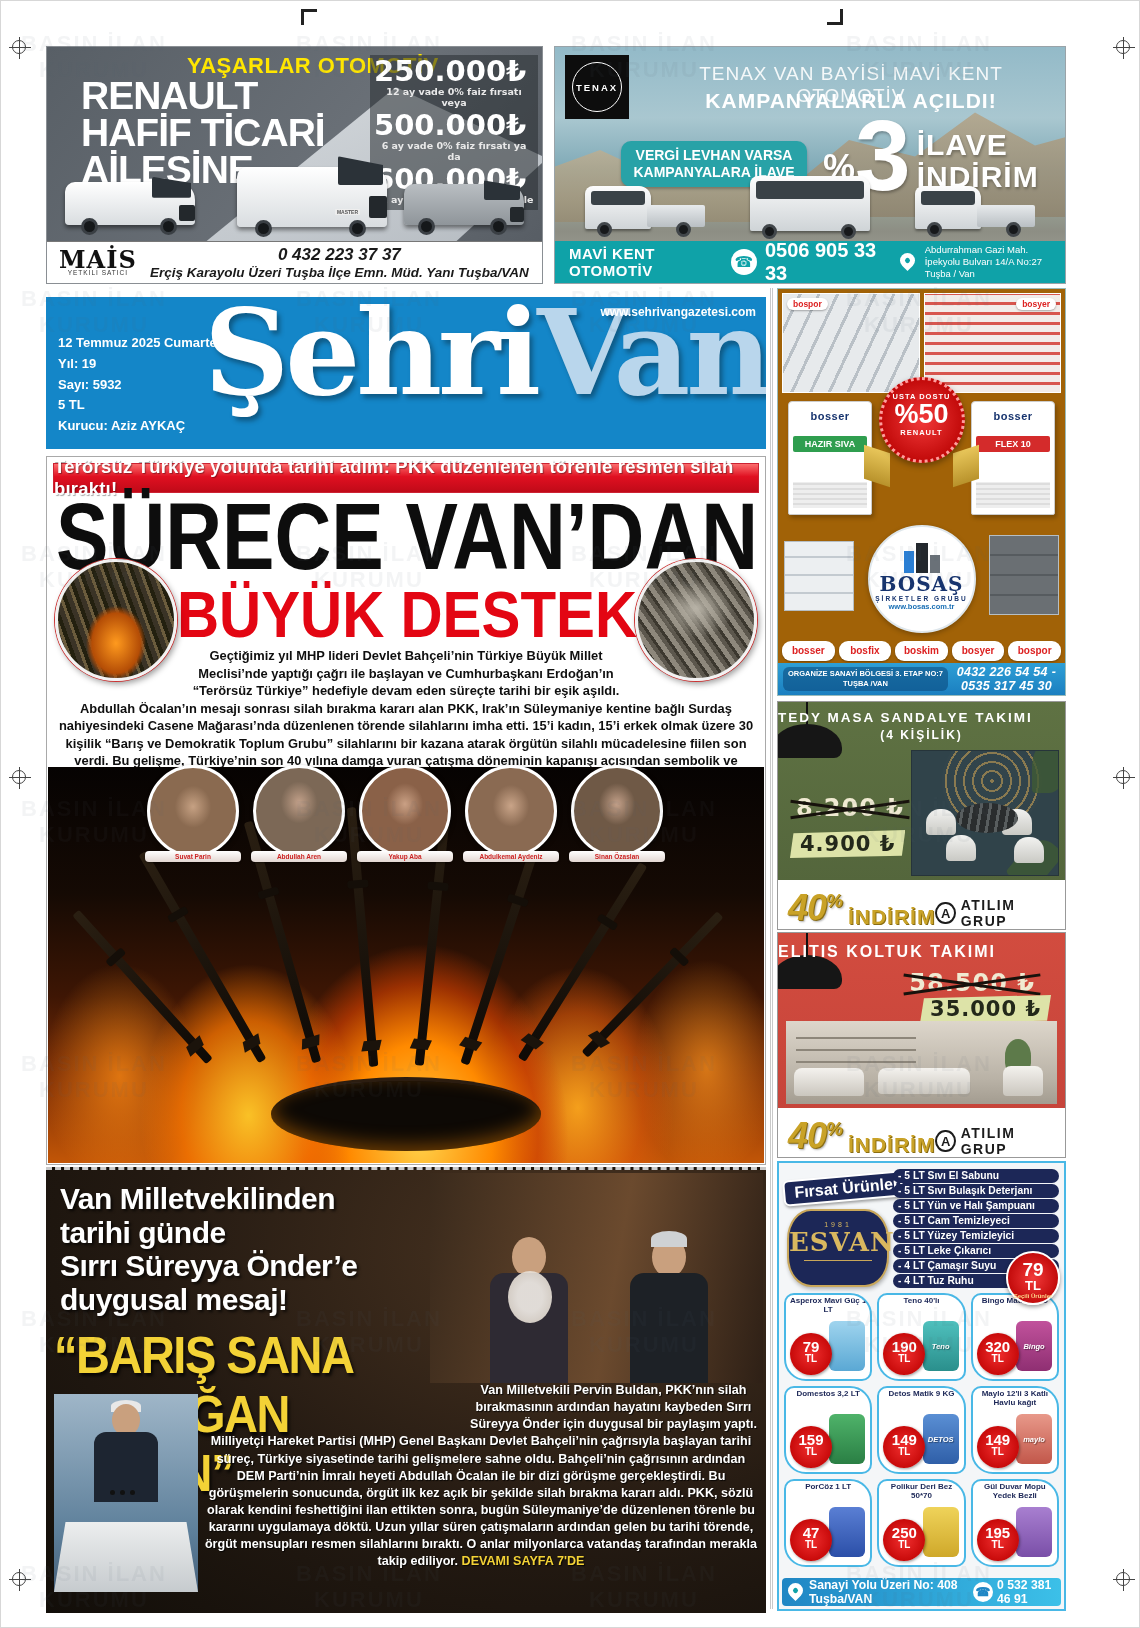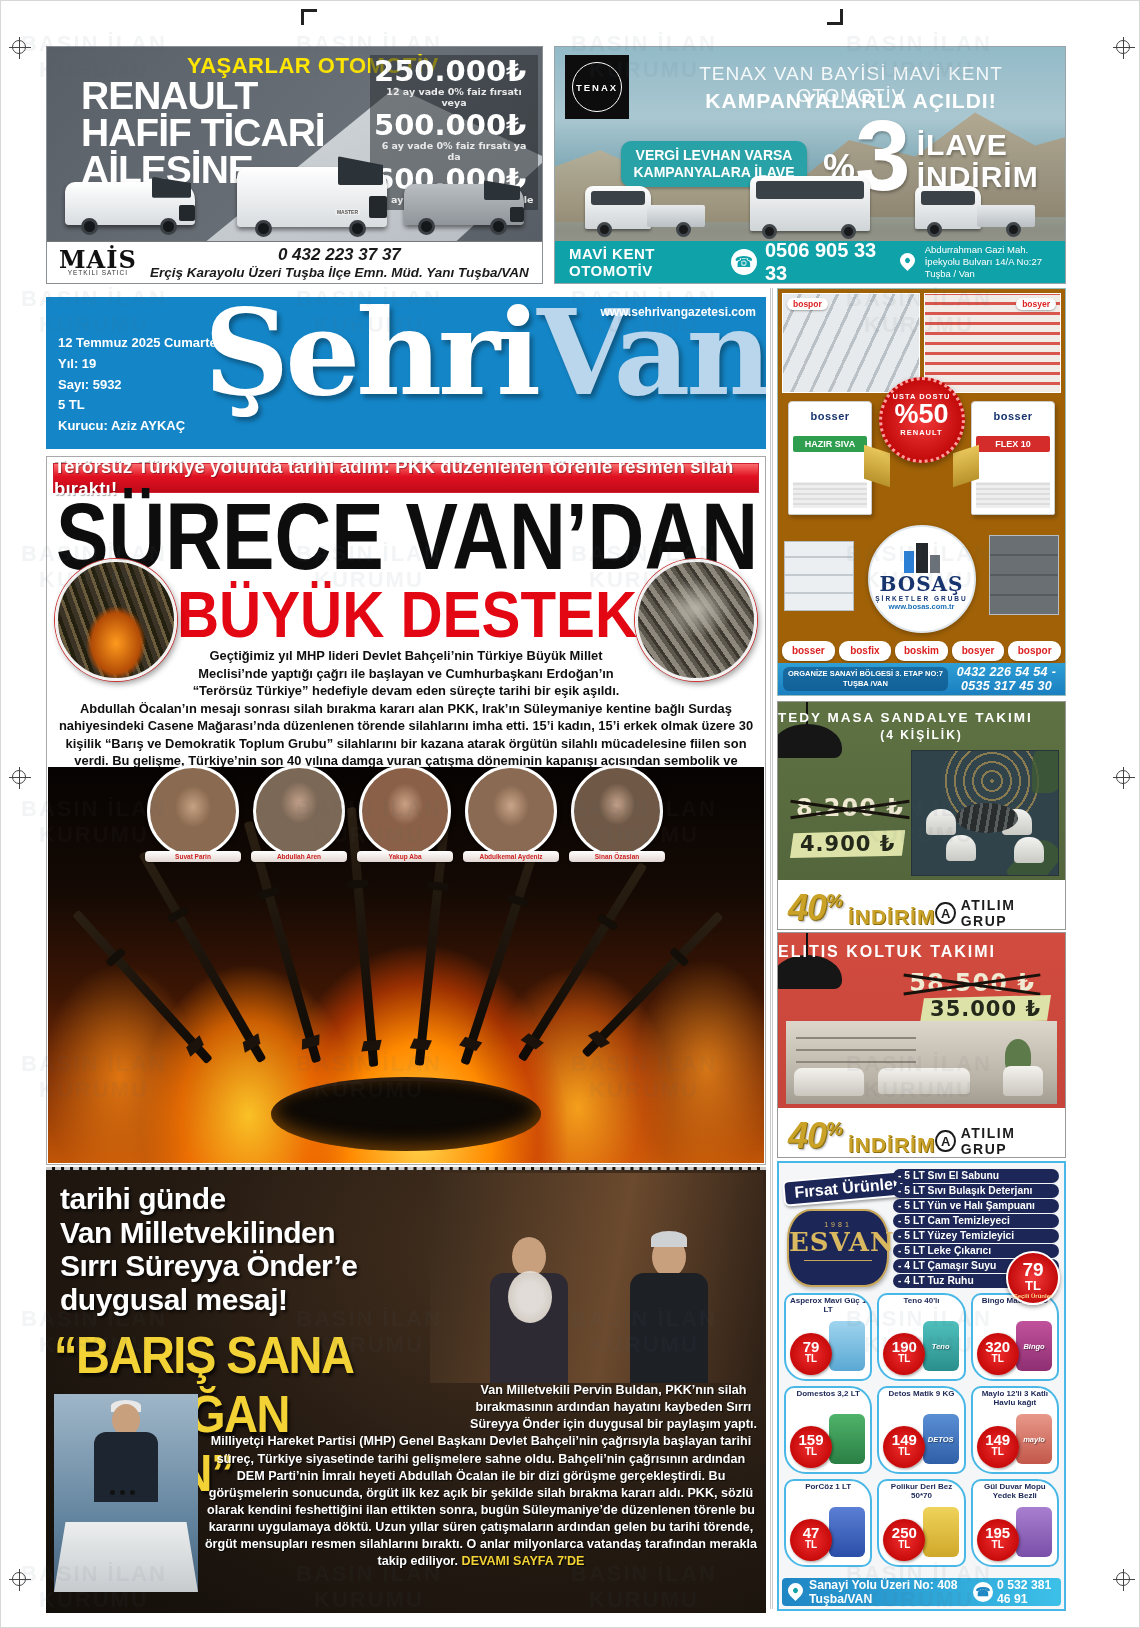--- a/index.html
+++ b/index.html
@@ -525,22 +525,22 @@
       </div>
       <div class="port">
         <div class="pcirc pc5"></div>
         <div class="pname">Sinan Özaslan</div>
       </div>
     </div>
   </div>
 
   <div class="second">
     <div class="ss-head">
+      <div>Van Milletvekilinden</div>
       <div>tarihi günde</div>
-      <div>Van Milletvekilinden</div>
       <div>Sırrı Süreyya Önder’e</div>
       <div>duygusal mesaj!</div>
     </div>
     <div class="ss-quote">
       <div>“BARIŞ SANA</div>
       <div>ARMAĞAN OLSUN”</div>
     </div>
     <div class="ss-photo">
       <div class="fig fig-w">
         <div class="head"></div>

